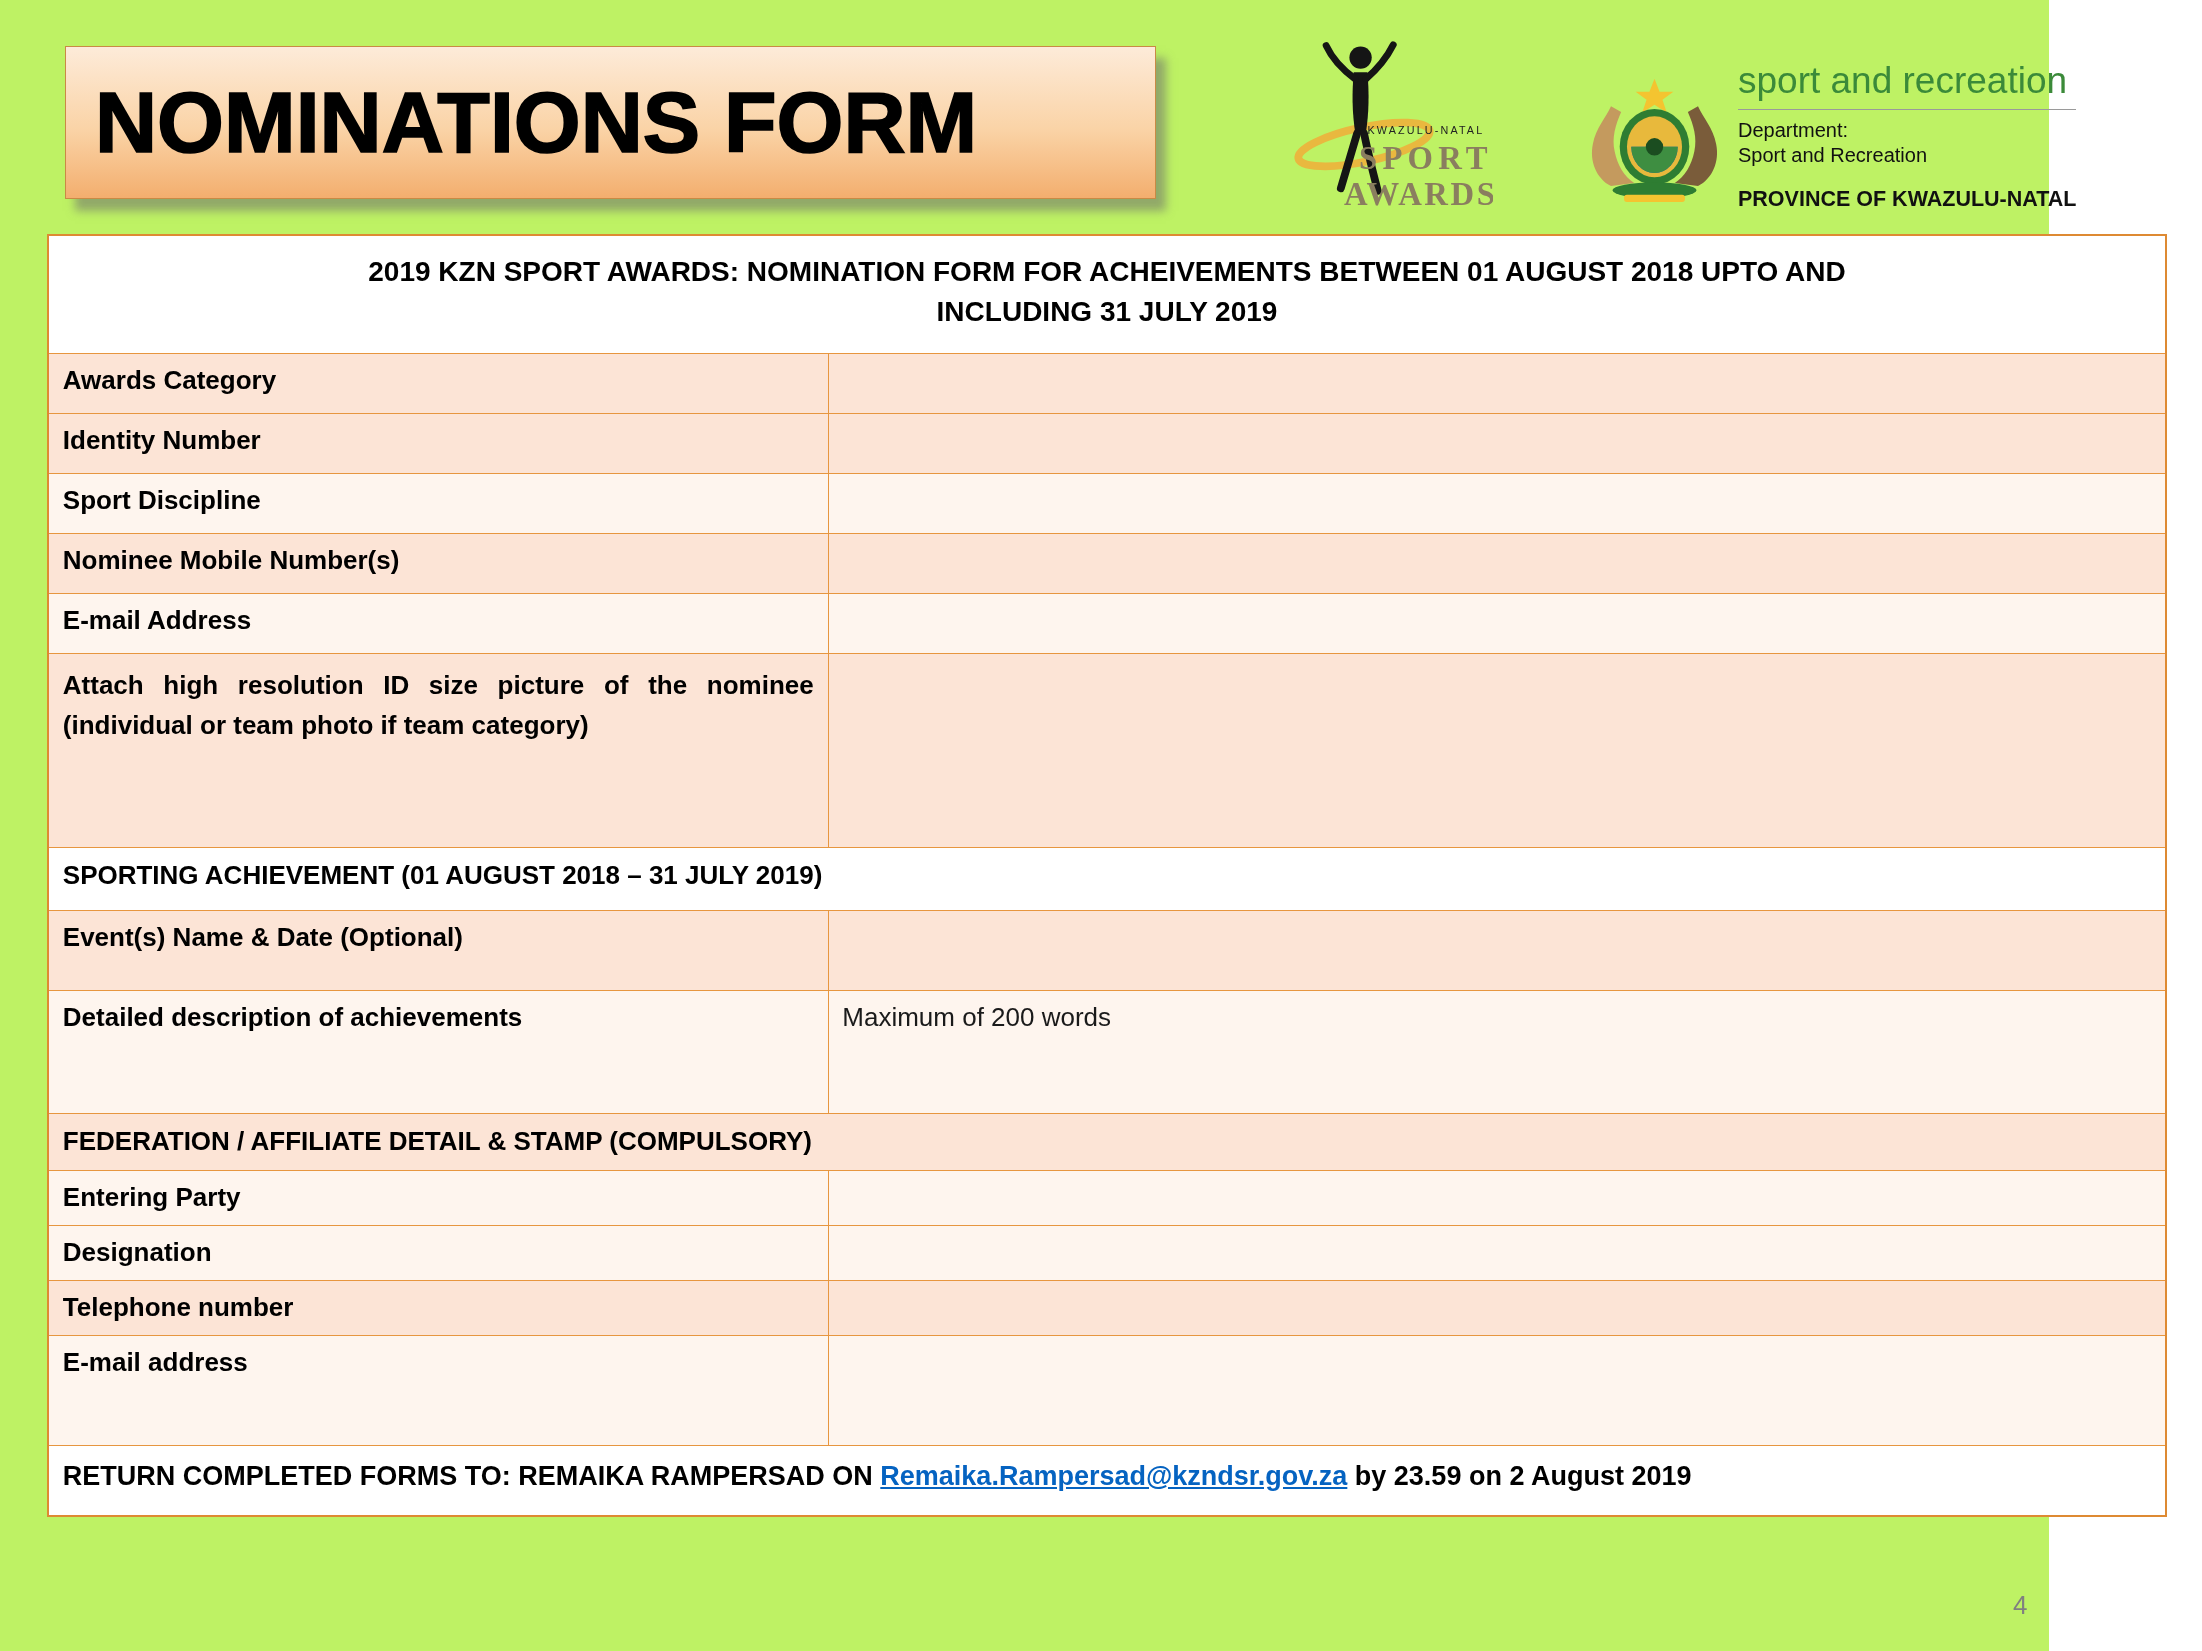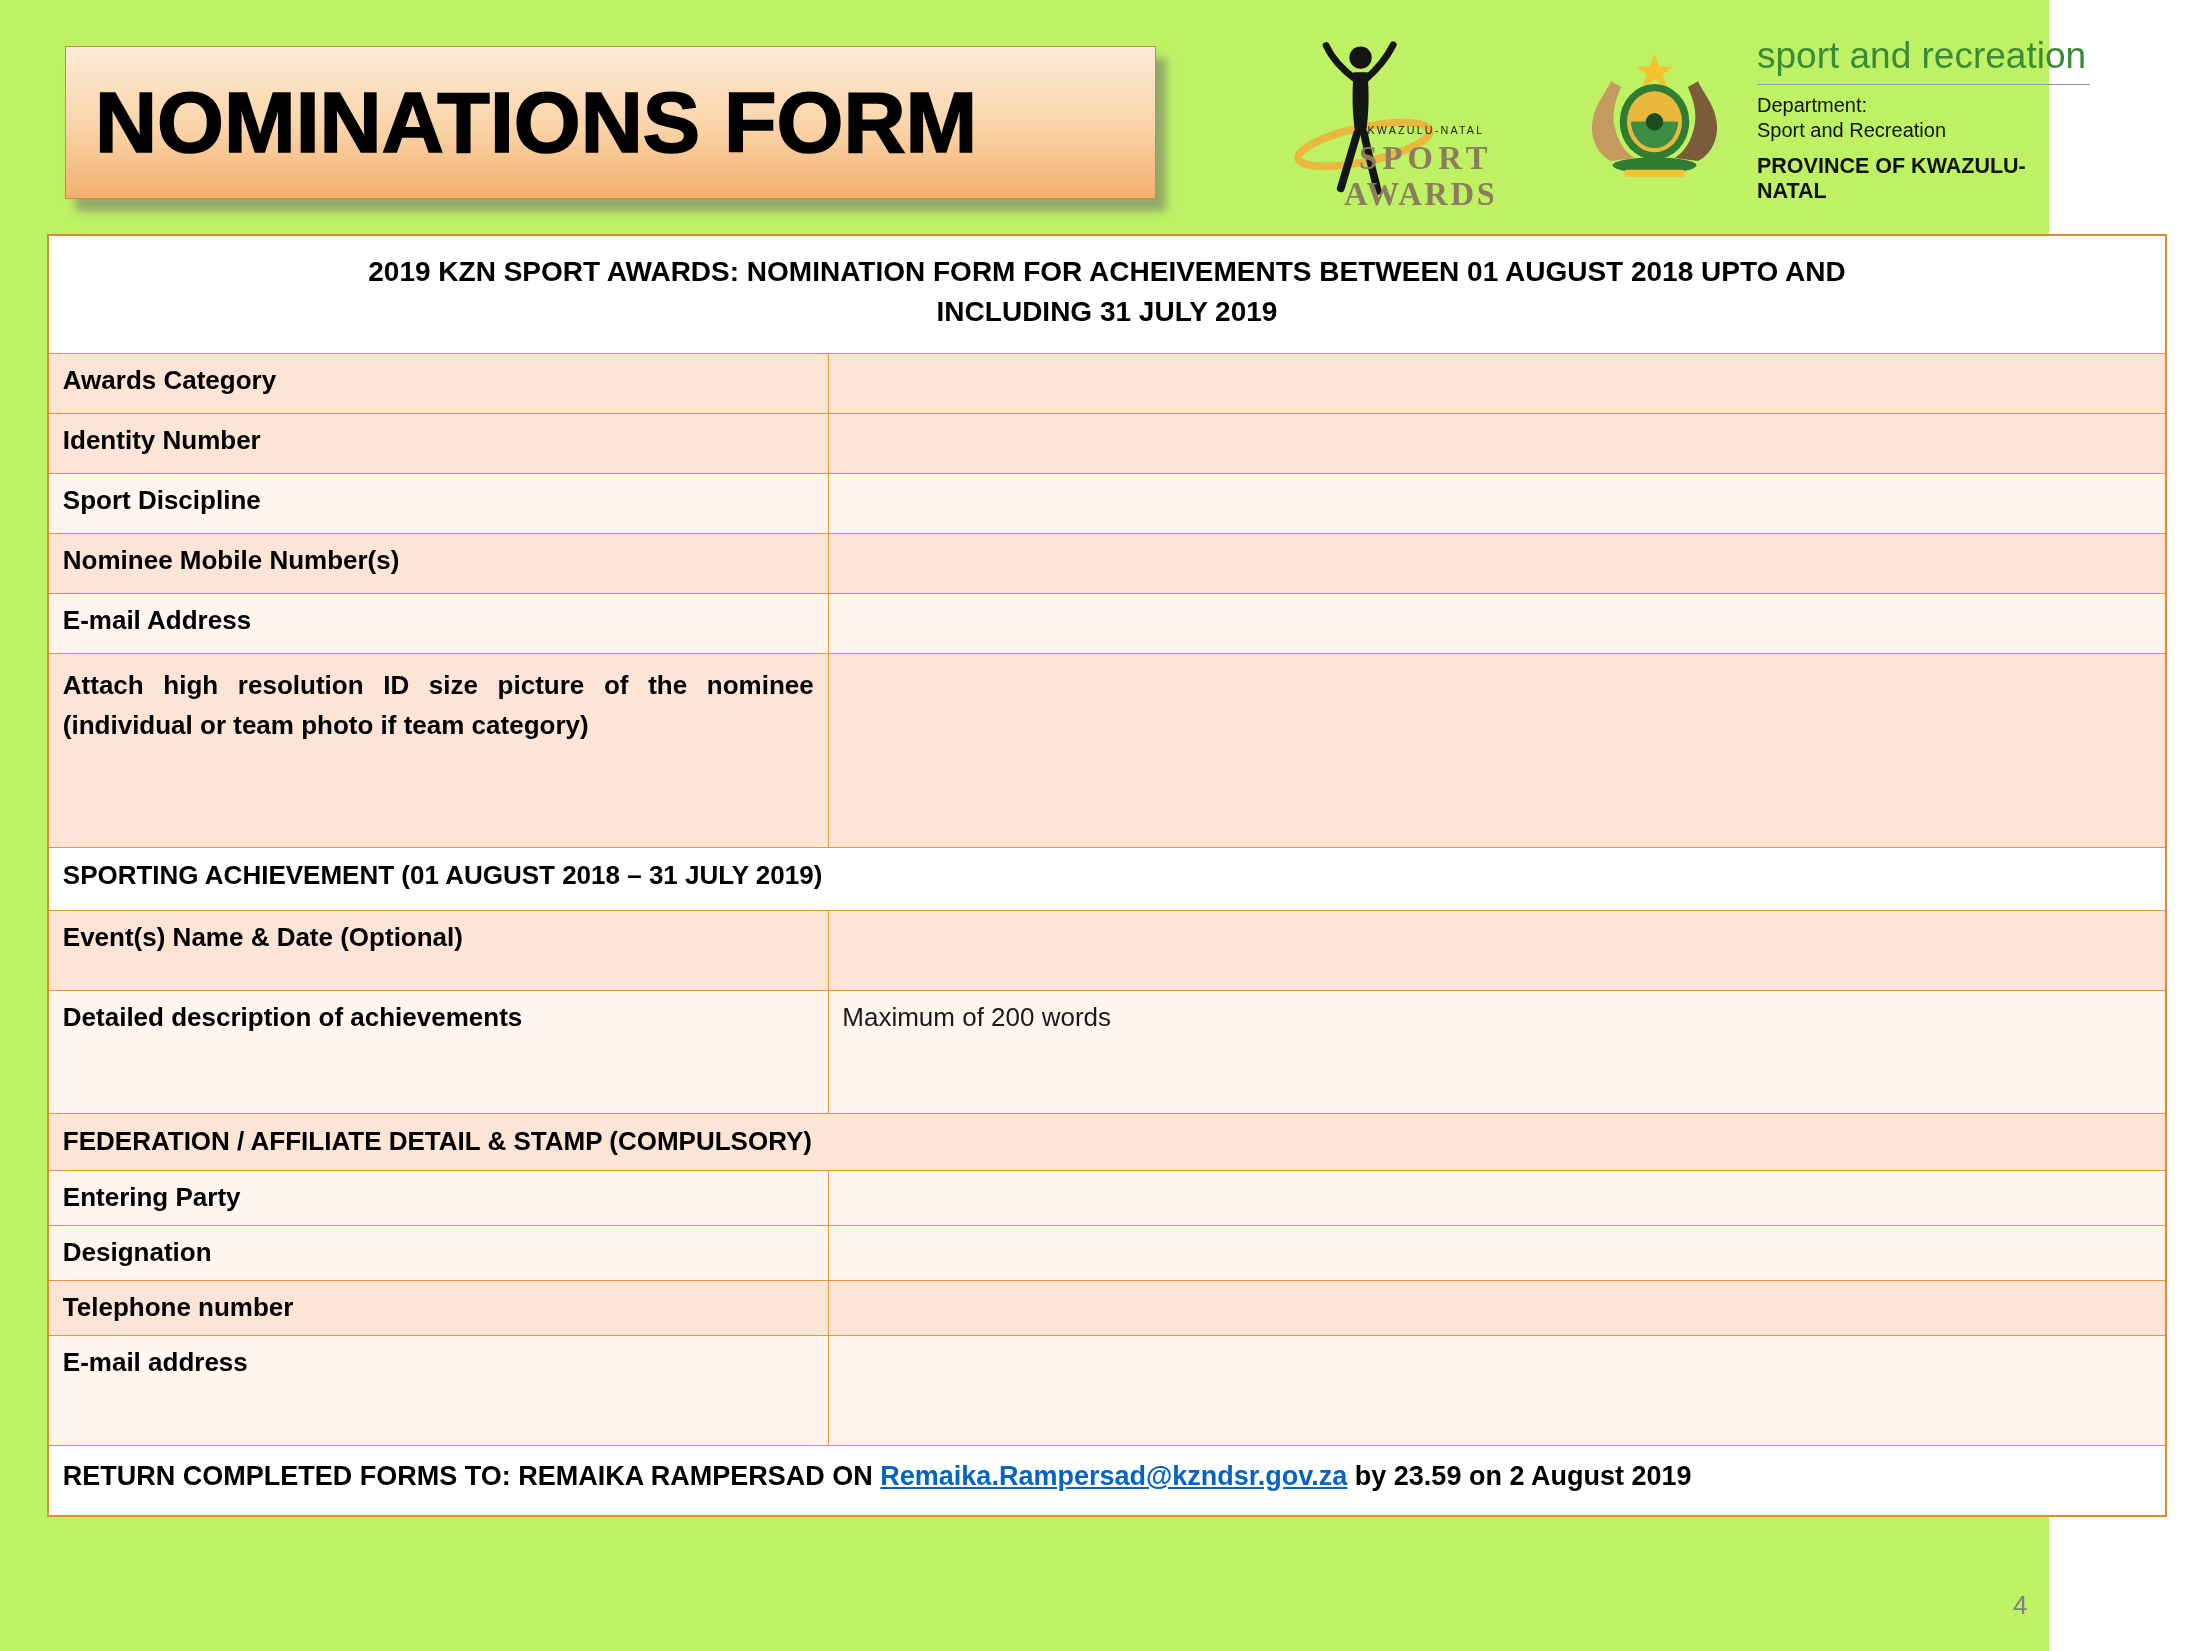--- a/index.html
+++ b/index.html
@@ -14,27 +14,27 @@
     background:linear-gradient(180deg,#FDEBD9 0%, #FAD3A6 55%, #F3AE6E 100%);
     box-shadow:10.3px 12px 8.6px rgba(110,110,110,0.55);
     display:flex; align-items:center; padding-left:29px;
   }
   .title-box h1 {
     font-size:86px; font-weight:bold; color:#000; letter-spacing:0px;
     -webkit-text-stroke:1.7px #000;
   }
 
   .awards-logo { position:absolute; left:1278px; top:41px; width:215px; height:176px; }
-  .dept-logo { position:absolute; left:1582px; top:35px; width:508px; height:165px; display:flex; gap:30px; }
+  .dept-logo { position:absolute; left:1582px; top:60px; width:508px; height:165px; display:flex; gap:11px; }
   .crest-svg { width:145px; height:162px; flex:0 0 auto; }
   .dept-text { display:flex; flex-direction:column; padding-top:1.7px; }
   .dept-tagline { color:#3B8A39; font-size:37px; line-height:1.05; padding-bottom:8.6px; border-bottom:1.7px solid #9a9a9a; margin-bottom:8.6px; white-space:nowrap; }
   .dept-label { font-size:20px; font-weight:normal; color:#111; }
   .dept-name { font-size:20px; color:#111; margin-top:2.6px; }
-  .dept-prov { font-size:21.5px; font-weight:bold; color:#111; margin-top:12px; }
+  .dept-prov { font-size:21.5px; font-weight:bold; color:#111; margin-top:20px; }
 
   
   .form-table {
     position:absolute; left:47px; top:234px; width:2120px;
     border-collapse:collapse; table-layout:fixed;
     border:2.6px solid #DE8A33;
   }
   .form-table td {
     border:1.7px solid #E7963F;
     font-size:26px; color:#000;

